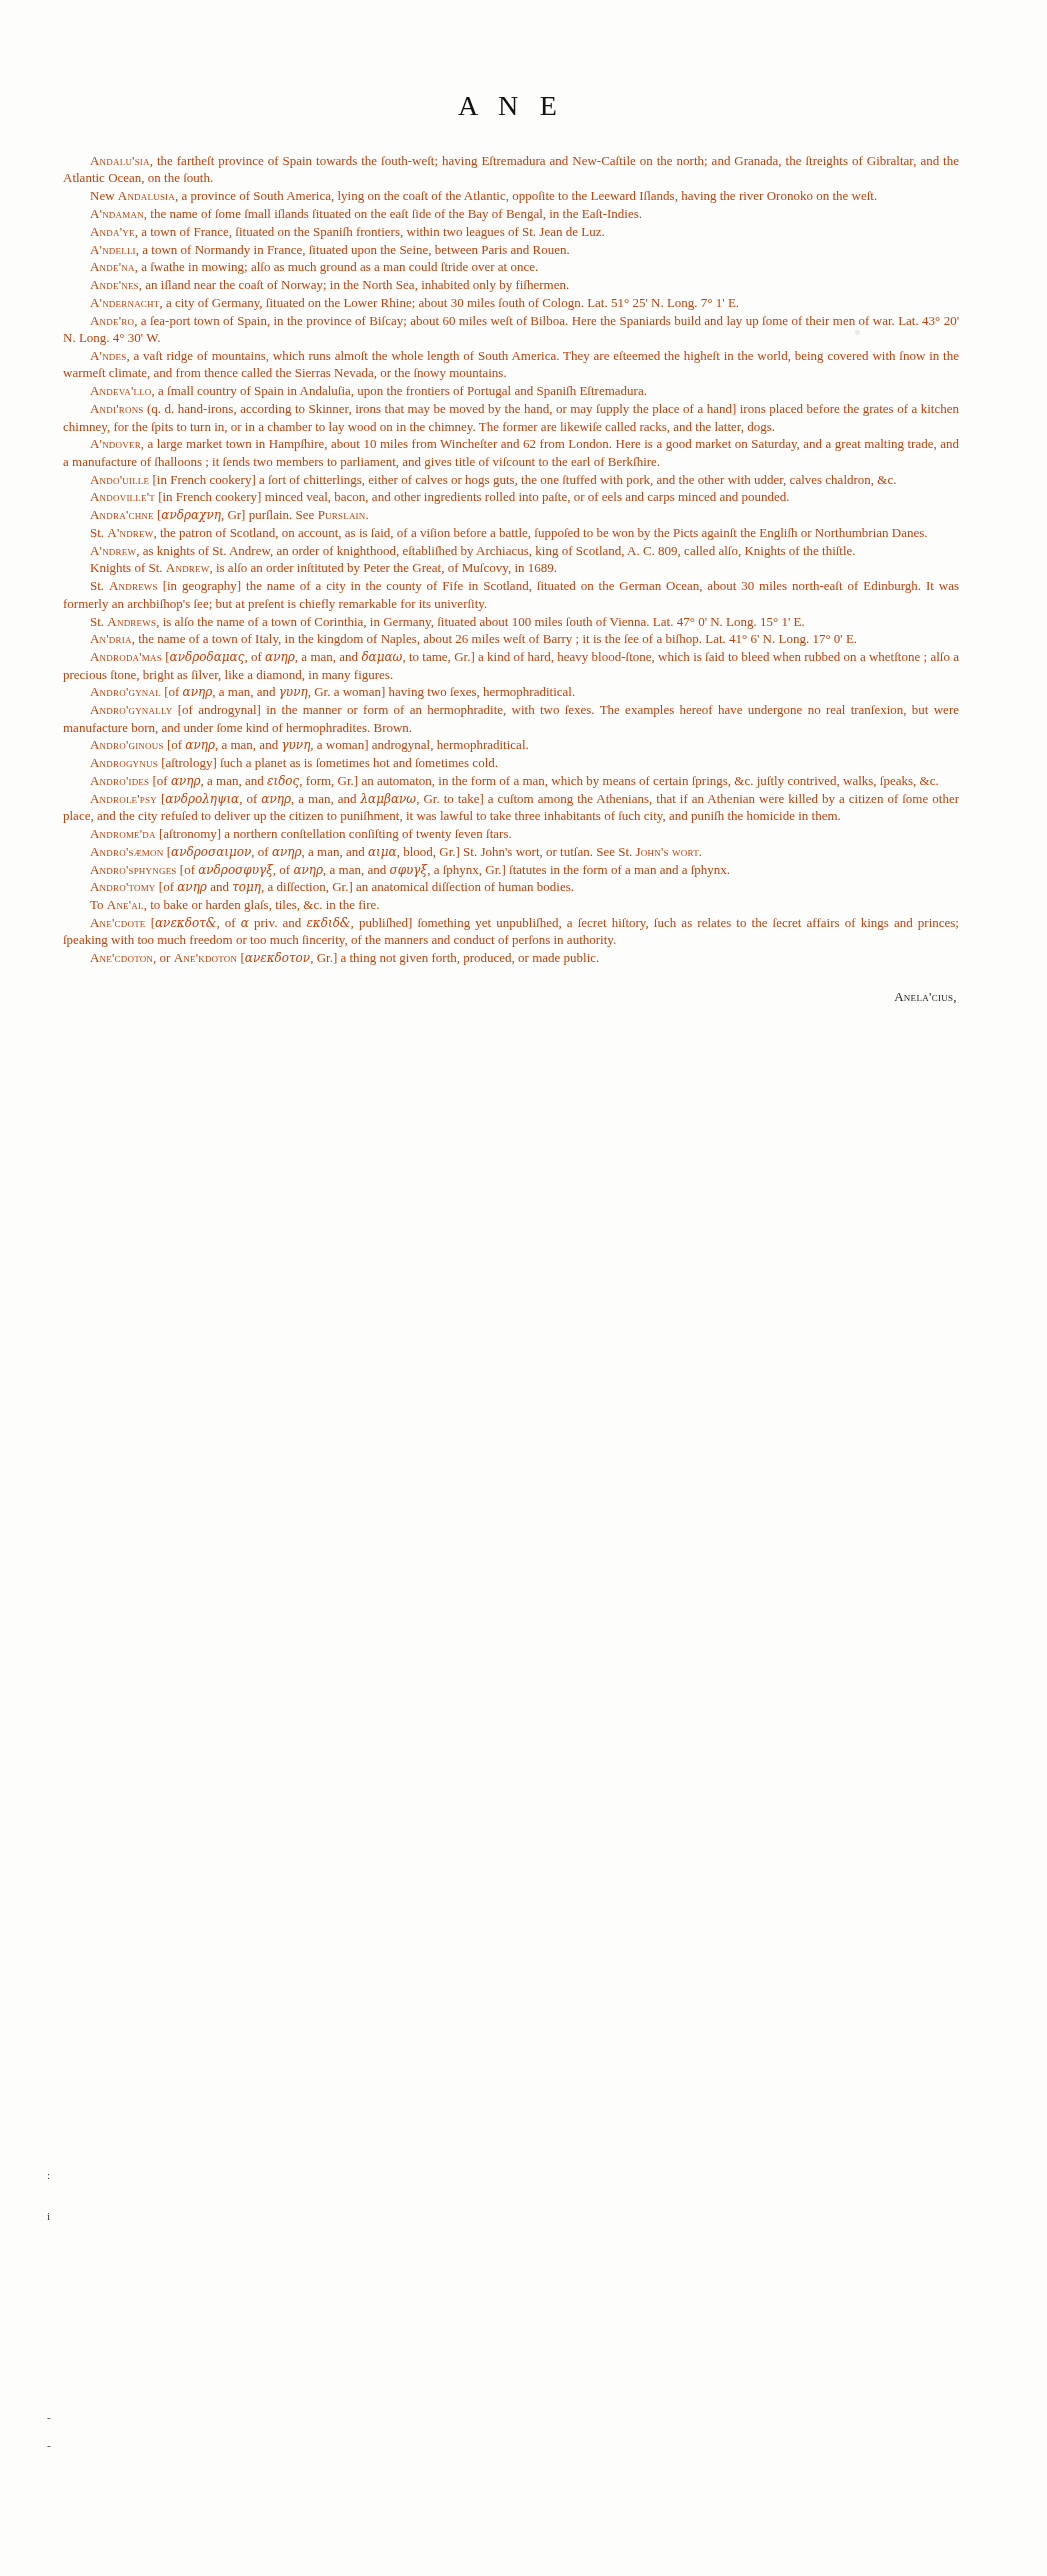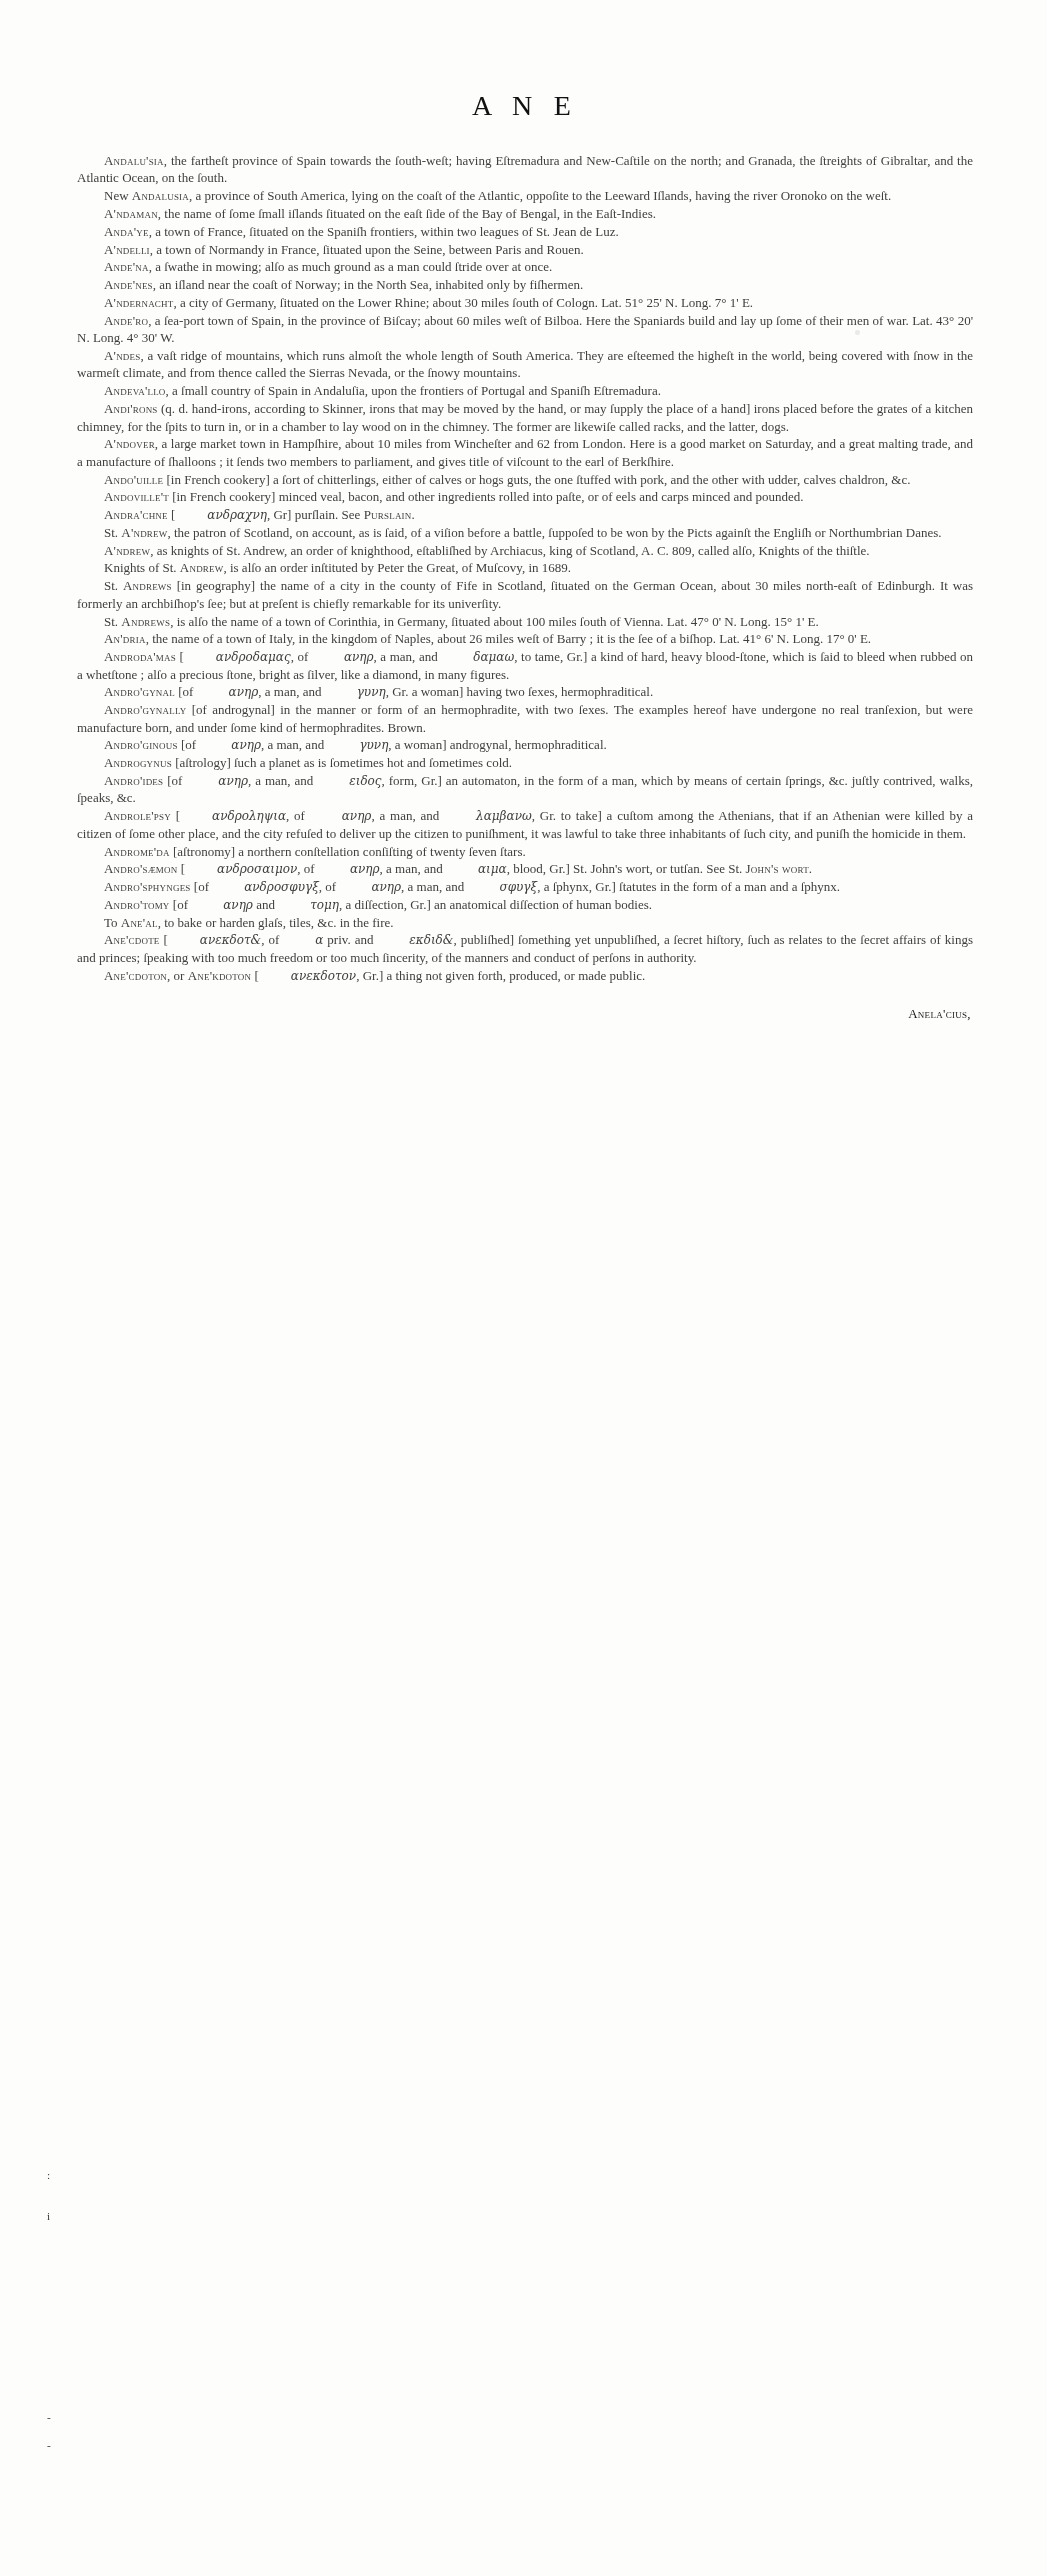--- a/index.html
+++ b/index.html
@@ -17,54 +17,53 @@
   .page {
     position: absolute;
     left: 0; top: 0;
     width: 1047px;
     height: 3222px;
     background: #fdfdfb;
     overflow: hidden;
   }
   .page-inner {
     position: absolute;
-    left: 77px;
+    left: 63px;
     top: 90px;
     width: 896px;
   }
   .header {
     text-align: center;
     font-size: 28px;
     letter-spacing: 7.2px;
     font-family: "Liberation Serif", serif;
     margin-bottom: 30px;
     color: #111;
   }
   .col {
     font-size: 13px;
     line-height: 1.345;
     text-align: justify;
     text-justify: inter-word;
-    color: #404040;
+    color: #c2410c;
   }
   p.entry {
     margin: 0 0 0.3px 0;
     text-indent: 27px;
   }
   .sc {
     font-variant: small-caps;
     letter-spacing: 0.2px;
   }
   .it {
   }
   .gk {
     font-family: "DejaVu Serif", serif;
     font-size: 12px;
     font-style: italic;
-    margin-left: 32px;
   }
   .signature {
     text-align: right;
     font-variant: small-caps;
     letter-spacing: 0.3px;
     margin-top: 22px;
     margin-right: 2.1px;
     font-size: 13px;
   }
   .margin-marks {

